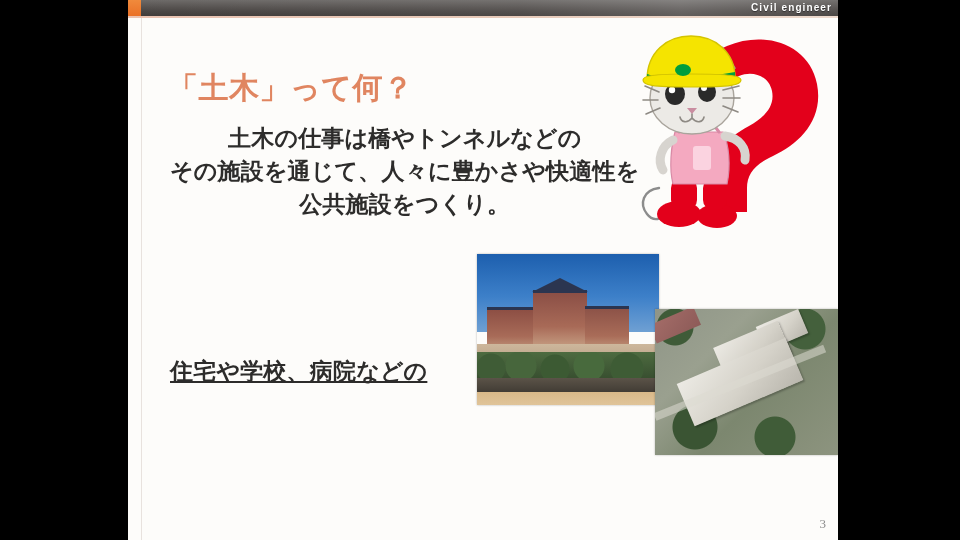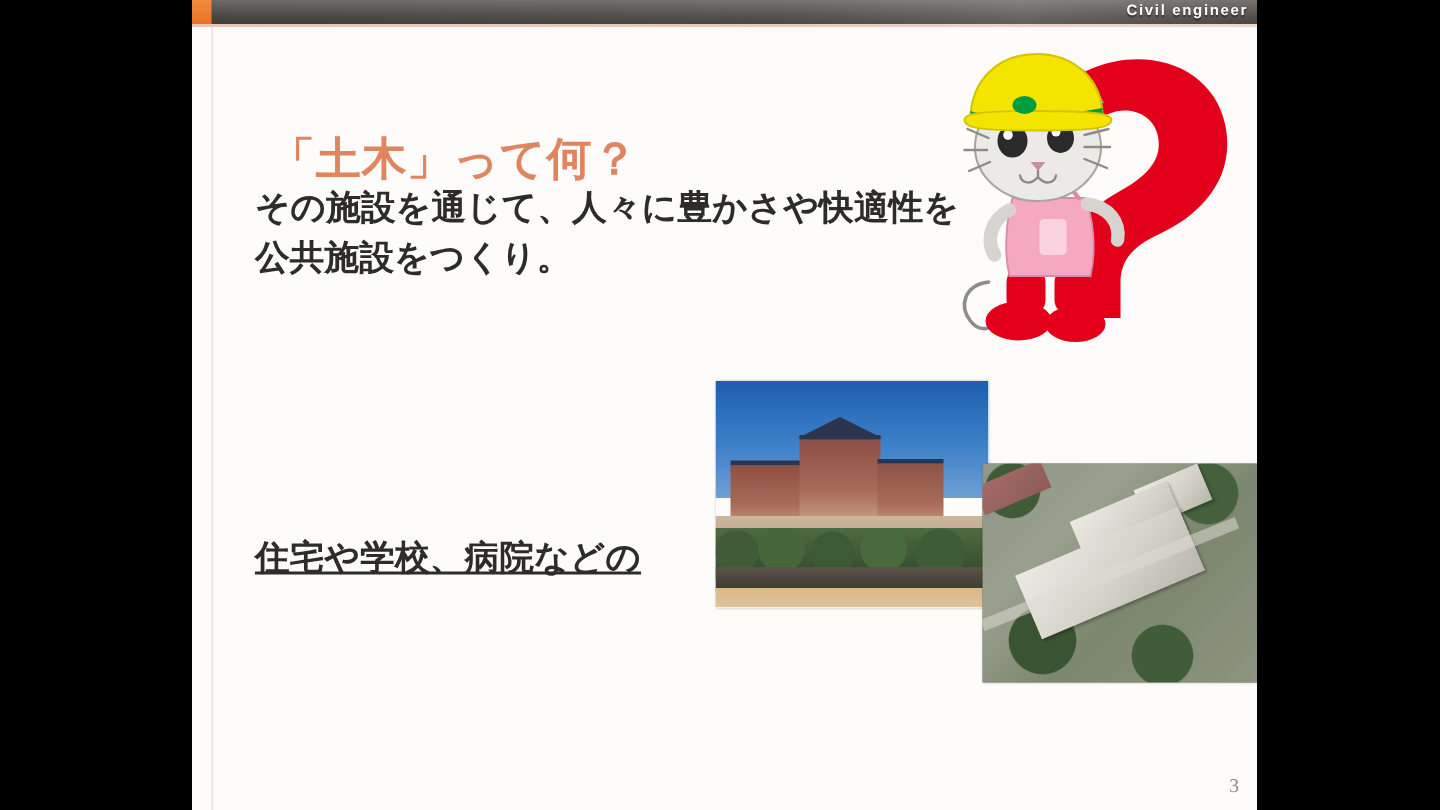--- a/index.html
+++ b/index.html
@@ -33,20 +33,21 @@
 
   
   #slide {
     position: absolute;
     left: 128px;
     top: 0;
     width: 710px;
     height: 540px;
     background: #fdfcfa;
     overflow: hidden;
+    text-align: center;
   }
 
   
   .left-rule {
     position: absolute;
     left: 13px;
     top: 18px;
     width: 1px;
     height: 522px;
     background: #e8e2de;
@@ -100,21 +101,21 @@
 
   
   .heading {
     position: absolute;
     color: #e08560;
     font-size: 30px;
     font-weight: bold;
     letter-spacing: .5px;
     white-space: nowrap;
   }
-  .heading-1 { left: 52px; top: 68px; margin-top: 18px; }
+  .heading-1 { left: 40px; top: 68px; }
   .heading-2 { left: 40px; top: 297px; }
 
   .body-block {
     position: absolute;
     left: 42px;
     color: #2d2c2b;
     font-size: 23px;
     font-weight: bold;
     line-height: 33px;
     letter-spacing: .2px;
@@ -266,20 +267,21 @@
     <div class="header-bar">
       <div class="header-sheen"></div>
       <div class="header-accent"></div>
       <div class="header-title">Civil engineer</div>
     </div>
     <div class="header-underline"></div>
 
     <div class="heading heading-1">「土木」って何？</div>
 
     <div class="body-block body-1">
+      <span class="line">土木の仕事は橋やトンネルなどの</span>
       <span class="line">その施設を通じて、人々に豊かさや快適性を</span>
       <span class="line">公共施設をつくり。</span>
     </div>
 
 
     <div class="body-block body-2">
       <span class="line">住宅や学校、病院などの</span>
     </div>
 
     <div class="mascot">

